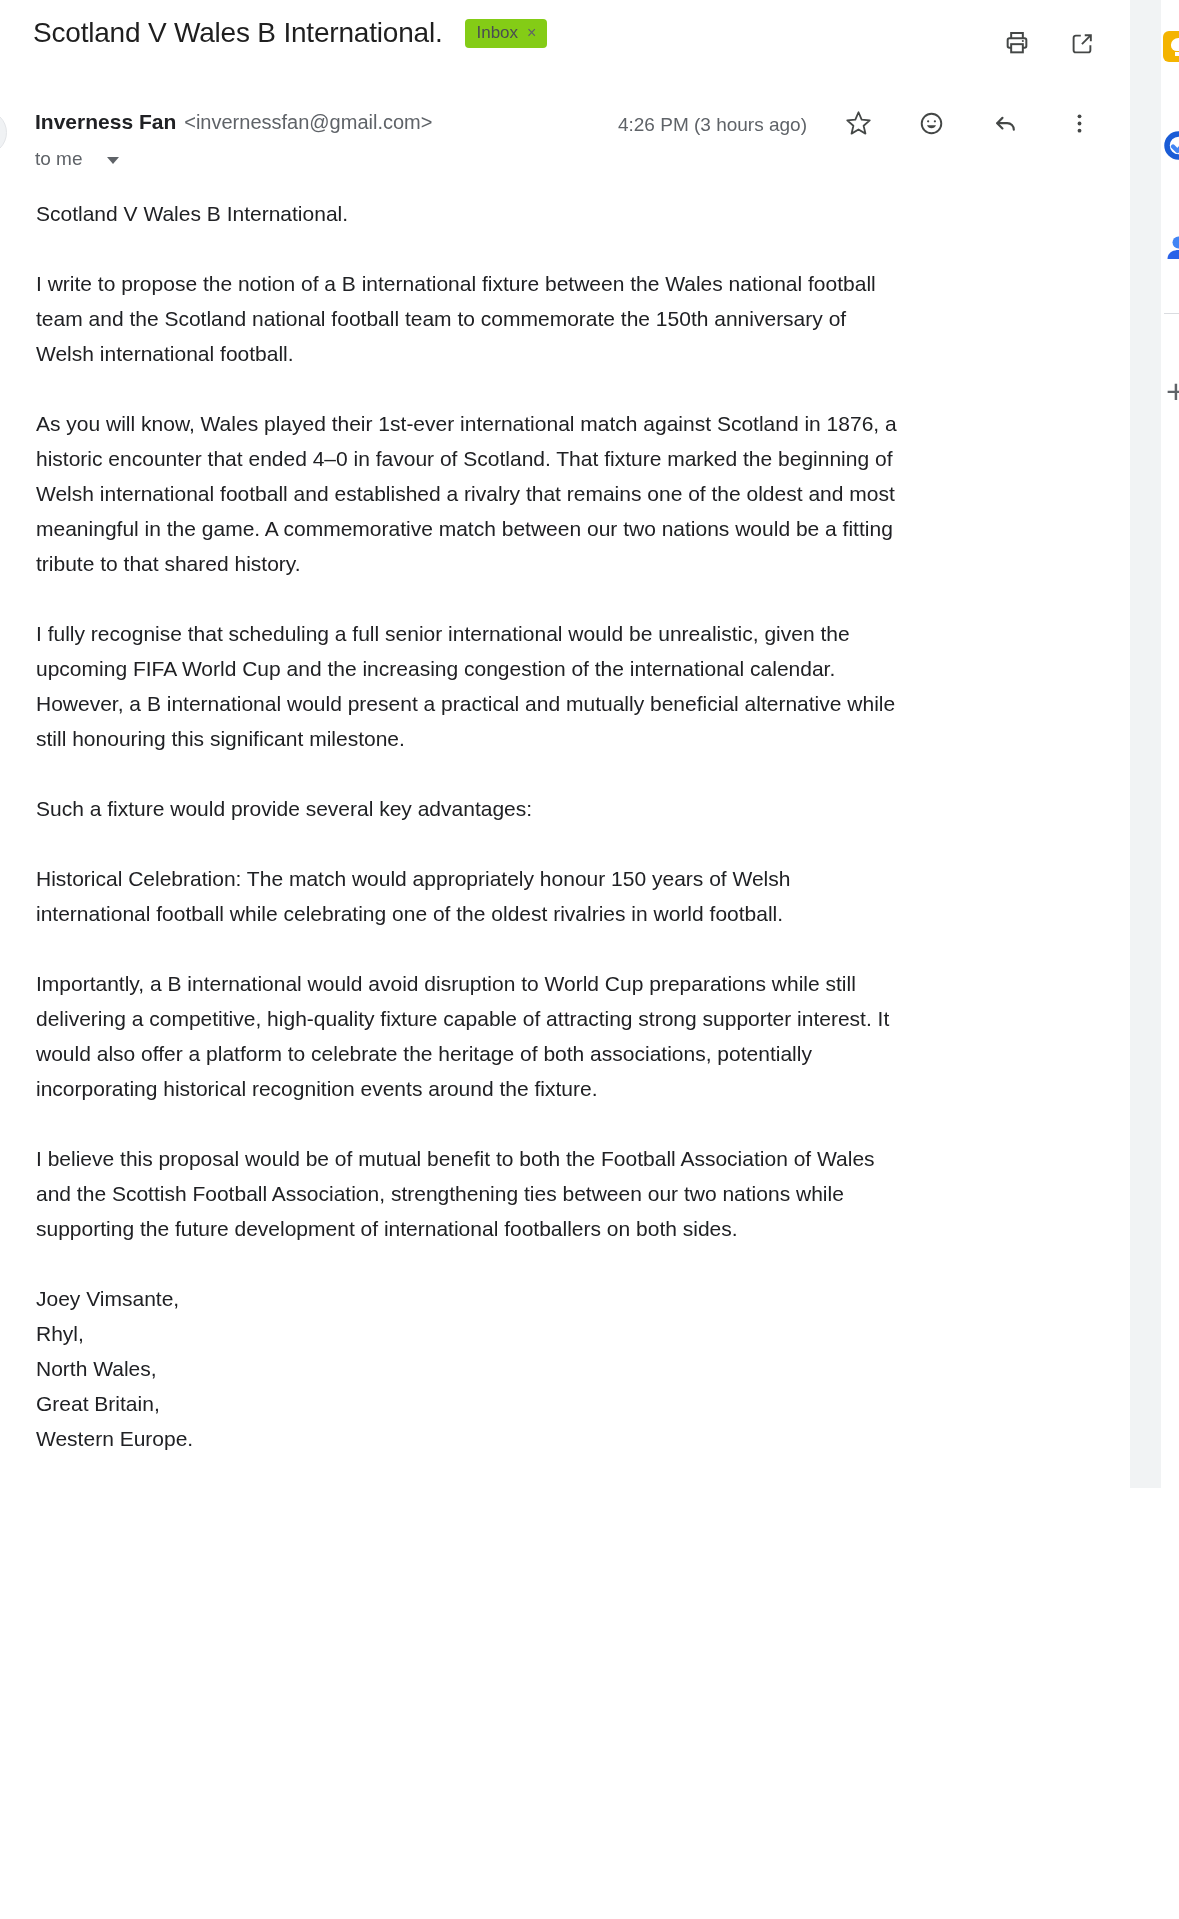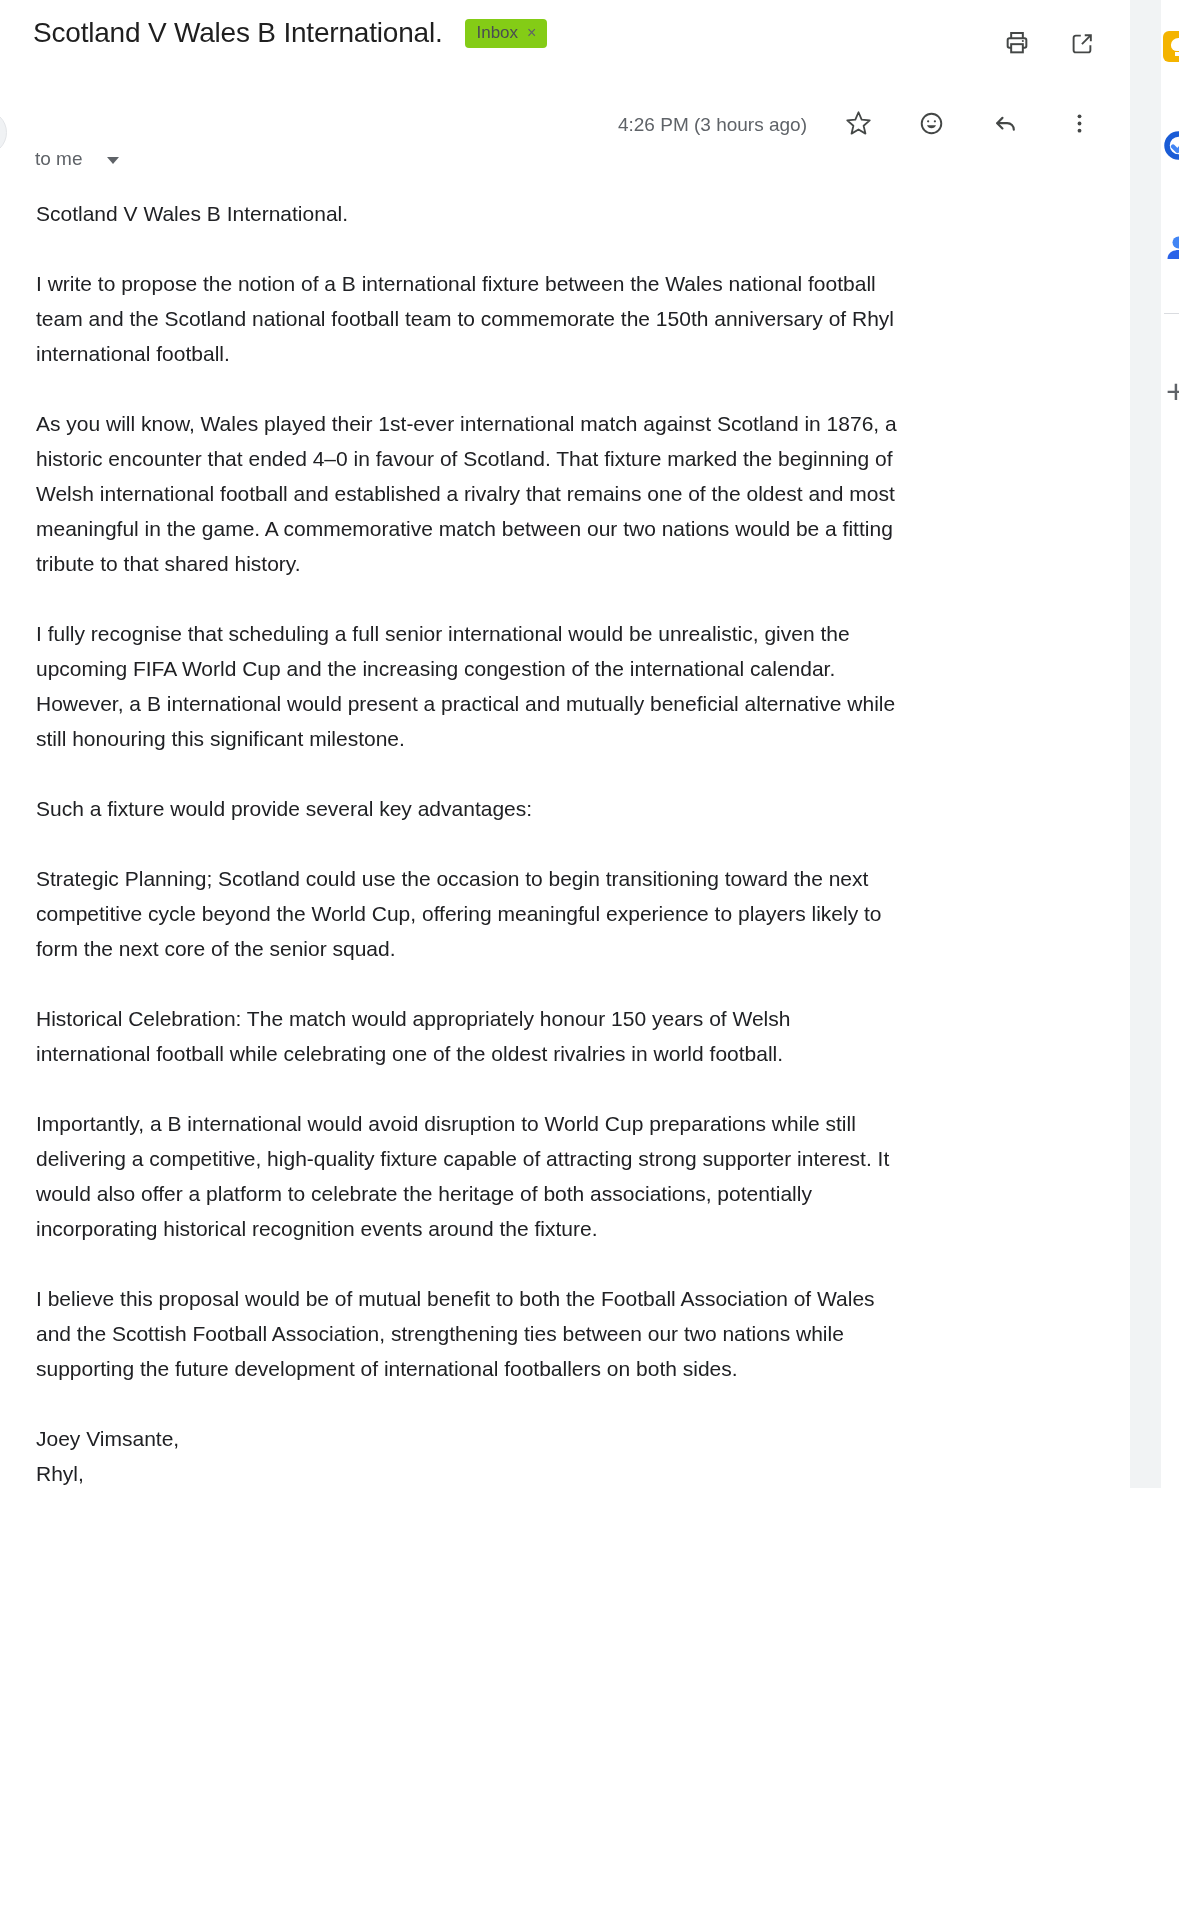--- a/index.html
+++ b/index.html
@@ -139,20 +139,24 @@
     <span>
       <svg width="27" height="27" viewBox="0 0 24 24" fill="none" stroke="#444746" stroke-width="1.7">
         <path d="M19 13.5V18a1.9 1.9 0 0 1-1.9 1.9H6A1.9 1.9 0 0 1 4.1 18V6.9A1.9 1.9 0 0 1 6 5h4.5"></path>
         <path d="M14 4.6h5.4V10"></path>
         <path d="M19.2 4.8 11.5 12.5"></path>
       </svg>
     </span>
   </button>
 
   <div class="avatar"></div>
+  <div class="sender-row">
+    <span class="sender-name">Inverness Fan</span>
+    <span class="sender-address">&lt;invernessfan@gmail.com&gt;</span>
+  </div>
   <div class="timestamp">4:26 PM (3 hours ago)</div>
 
   <button class="icon-btn btn-star">
     <span>
       <svg width="27" height="27" viewBox="0 0 24 24" fill="none" stroke="#444746" stroke-width="1.6" stroke-linejoin="round">
         <path d="M12 17.27 18.18 21l-1.64-7.03L22 9.24l-7.19-.61L12 2 9.19 8.63 2 9.24l5.46 4.73L5.82 21z"></path>
       </svg>
     </span>
   </button>
   <button class="icon-btn btn-smiley">
@@ -183,25 +187,24 @@
     </span>
   </button>
 
   <div class="to-row">
     <span>to me</span>
     <span class="chevron-down"></span>
   </div>
 
   <div class="email-body">
     <p>Scotland V Wales B International.</p>
-    <p>I write to propose the notion of a B international fixture between the Wales national football team and the Scotland national football team to commemorate the 150th anniversary of Rhyl international football.</p>
+    <p>I write to propose the notion of a B international fixture between the Wales national football team and the Scotland national football team to commemorate the 150th anniversary of Welsh international football.</p>
     <p>As you will know, Wales played their 1st-ever international match against Scotland in 1876, a historic encounter that ended 4–0 in favour of Scotland. That fixture marked the beginning of Welsh international football and established a rivalry that remains one of the oldest and most meaningful in the game. A commemorative match between our two nations would be a fitting tribute to that shared history.</p>
     <p>I fully recognise that scheduling a full senior international would be unrealistic, given the upcoming FIFA World Cup and the increasing congestion of the international calendar. However, a B international would present a practical and mutually beneficial alternative while still honouring this significant milestone.</p>
     <p>Such a fixture would provide several key advantages:</p>
-    <p>Strategic Planning; Scotland could use the occasion to begin transitioning toward the next competitive cycle beyond the World Cup, offering meaningful experience to players likely to form the next core of the senior squad.</p>
     <p>Historical Celebration: The match would appropriately honour 150 years of Welsh international football while celebrating one of the oldest rivalries in world football.</p>
     <p>Importantly, a B international would avoid disruption to World Cup preparations while still delivering a competitive, high-quality fixture capable of attracting strong supporter interest. It would also offer a platform to celebrate the heritage of both associations, potentially incorporating historical recognition events around the fixture.</p>
     <p>I believe this proposal would be of mutual benefit to both the Football Association of Wales and the Scottish Football Association, strengthening ties between our two nations while supporting the future development of international footballers on both sides.</p>
     <p class="signature"><span>Joey Vimsante,</span><br><span>Rhyl,</span><br><span>North Wales,</span><br><span>Great Britain,</span><br><span>Western Europe.</span>
     </p>
   </div>
 
   <div class="scroll-gutter"></div>
   <div class="side-panel"></div>
 

